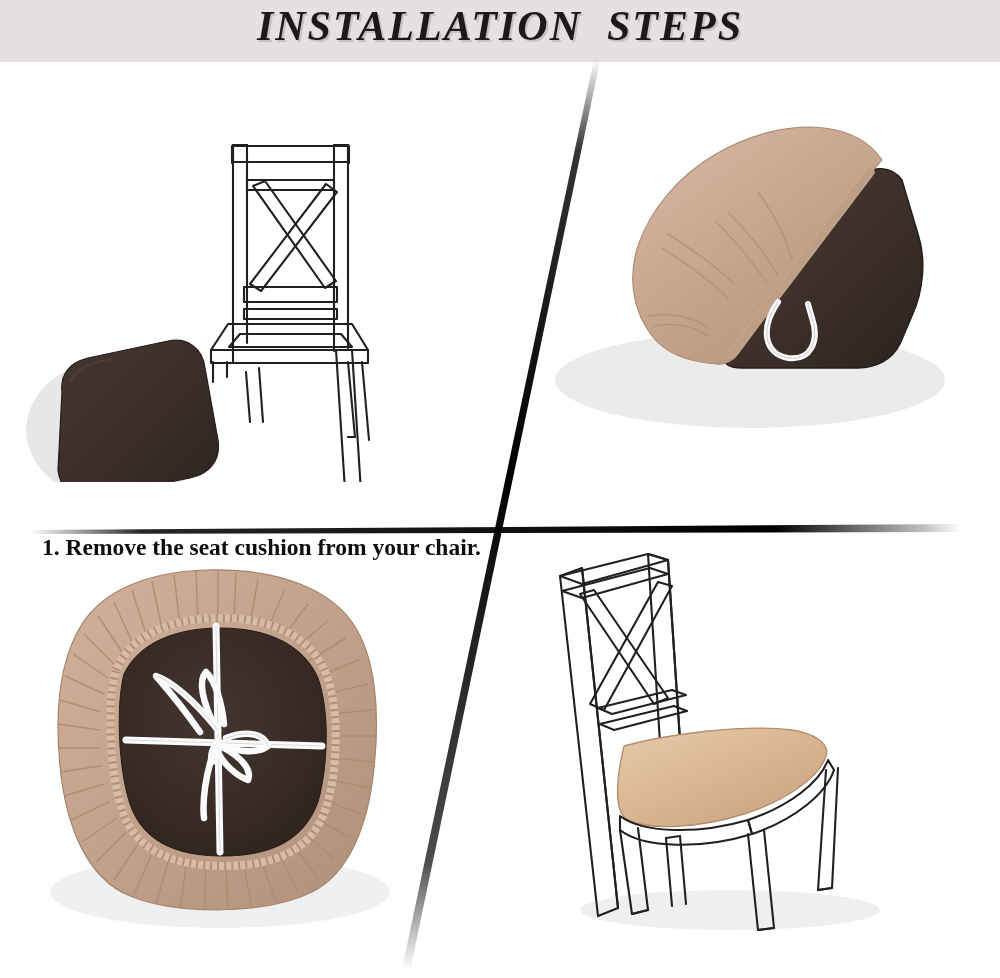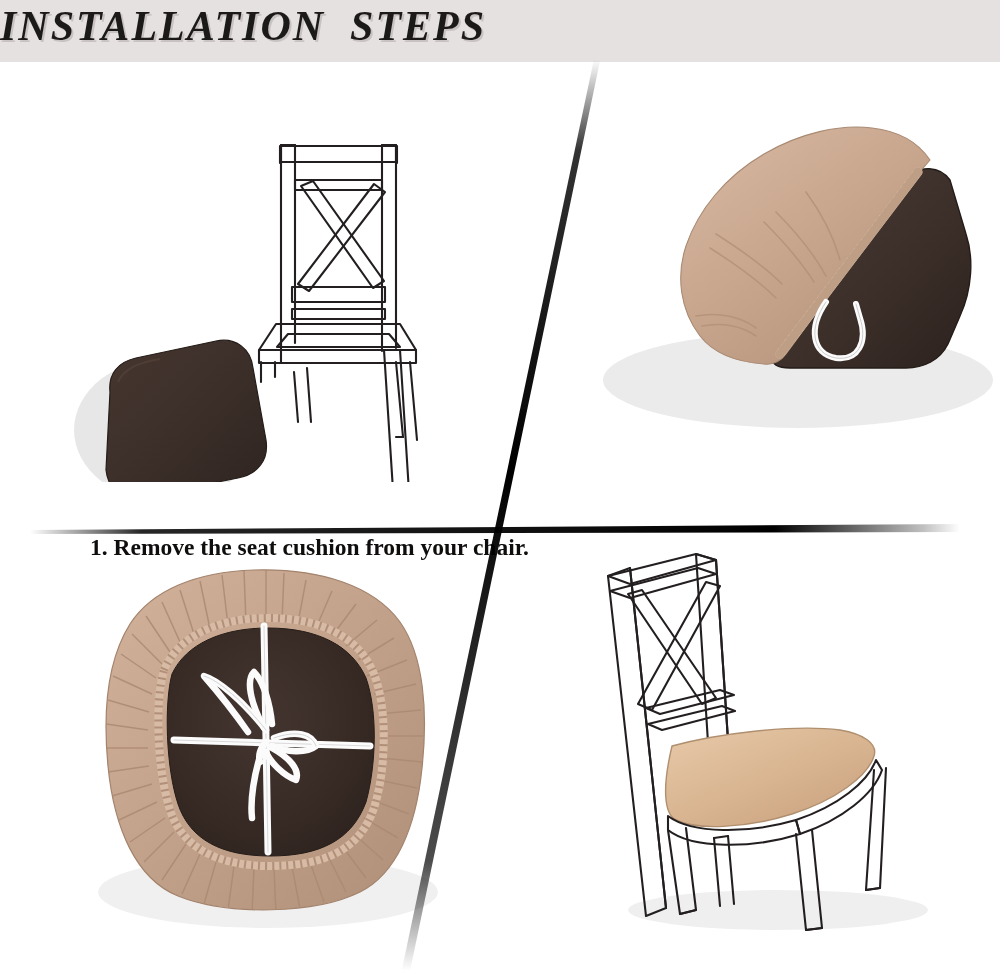--- a/index.html
+++ b/index.html
@@ -23,20 +23,21 @@
   #header-band {
     position: absolute;
     left: 0; top: 0;
     width: 1000px; height: 62px;
     background: #e5e1e1;
   }
   #page-title {
     position: absolute;
     left: 0; top: 2px;
     width: 1000px;
+    text-align: center;
     font-family: "Liberation Serif", serif;
     font-weight: bold;
     font-style: italic;
     font-size: 42px;
     letter-spacing: 2px;
     color: #1c1a19;
     text-shadow: 2px 2px 0 #c8c2c2;
     white-space: pre;
   }
 
@@ -44,21 +45,20 @@
   #divider-horizontal, #divider-vertical {
     position: absolute;
     pointer-events: none;
   }
   #divider-horizontal { left: 0; top: 470px; width: 1000px; height: 120px; }
   #divider-vertical   { left: 330px; top: 55px; width: 360px; height: 923px; }
 
   
   .panel {
     position: absolute;
-    margin-left: 48px;
   }
   #panel-1 { left: 0;   top: 62px;  width: 520px; height: 468px; }
   #panel-2 { left: 520px; top: 62px; width: 480px; height: 468px; }
   #panel-3 { left: 0;   top: 530px; width: 450px; height: 448px; }
   #panel-4 { left: 430px; top: 530px; width: 570px; height: 448px; }
 
   .panel-art { position: absolute; }
   .caption {
     position: absolute;
     font-family: "Liberation Serif", serif;

